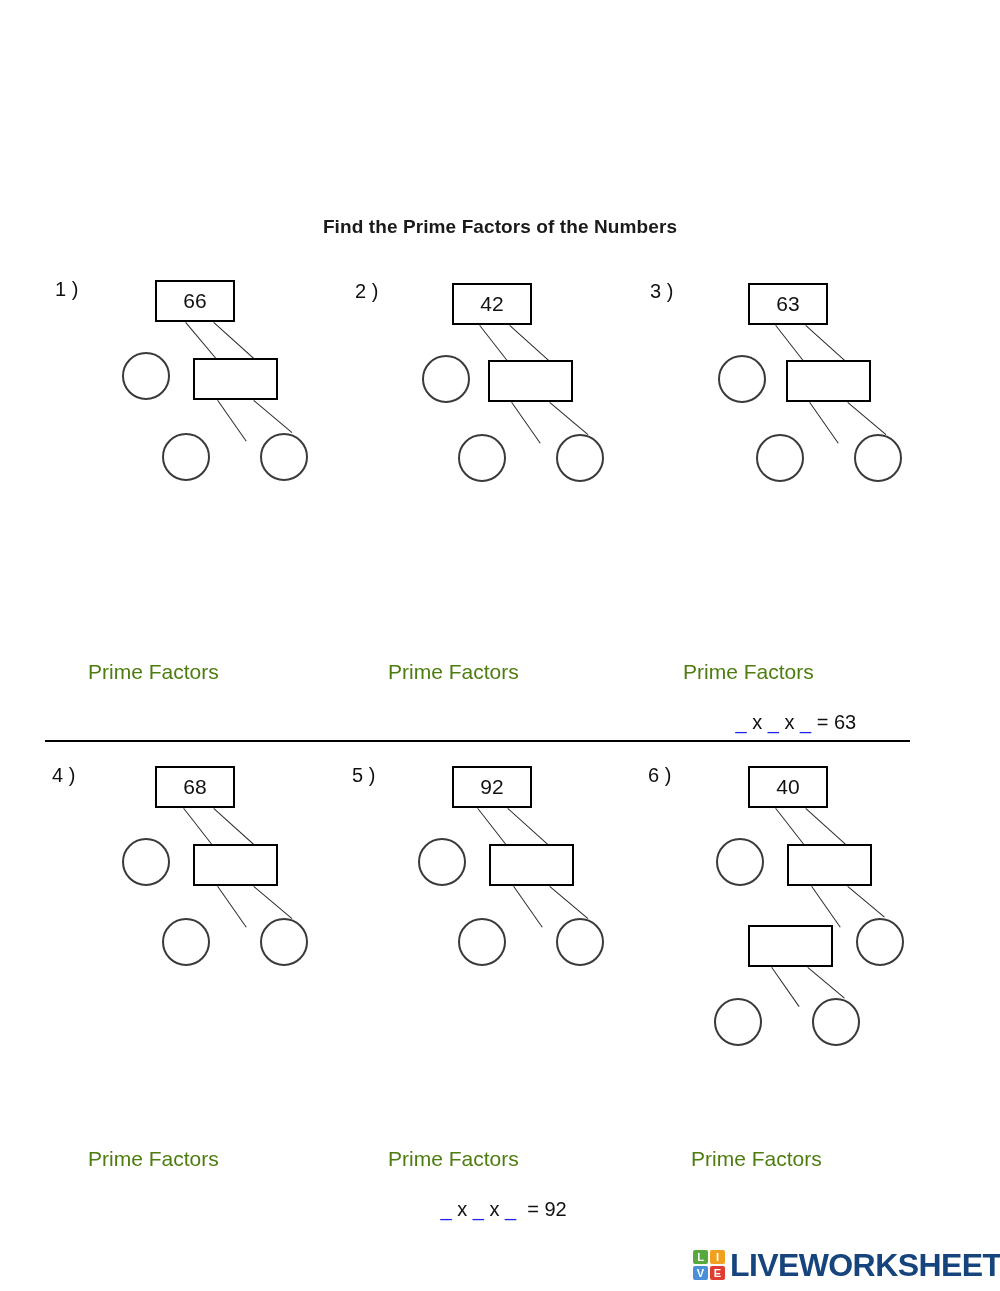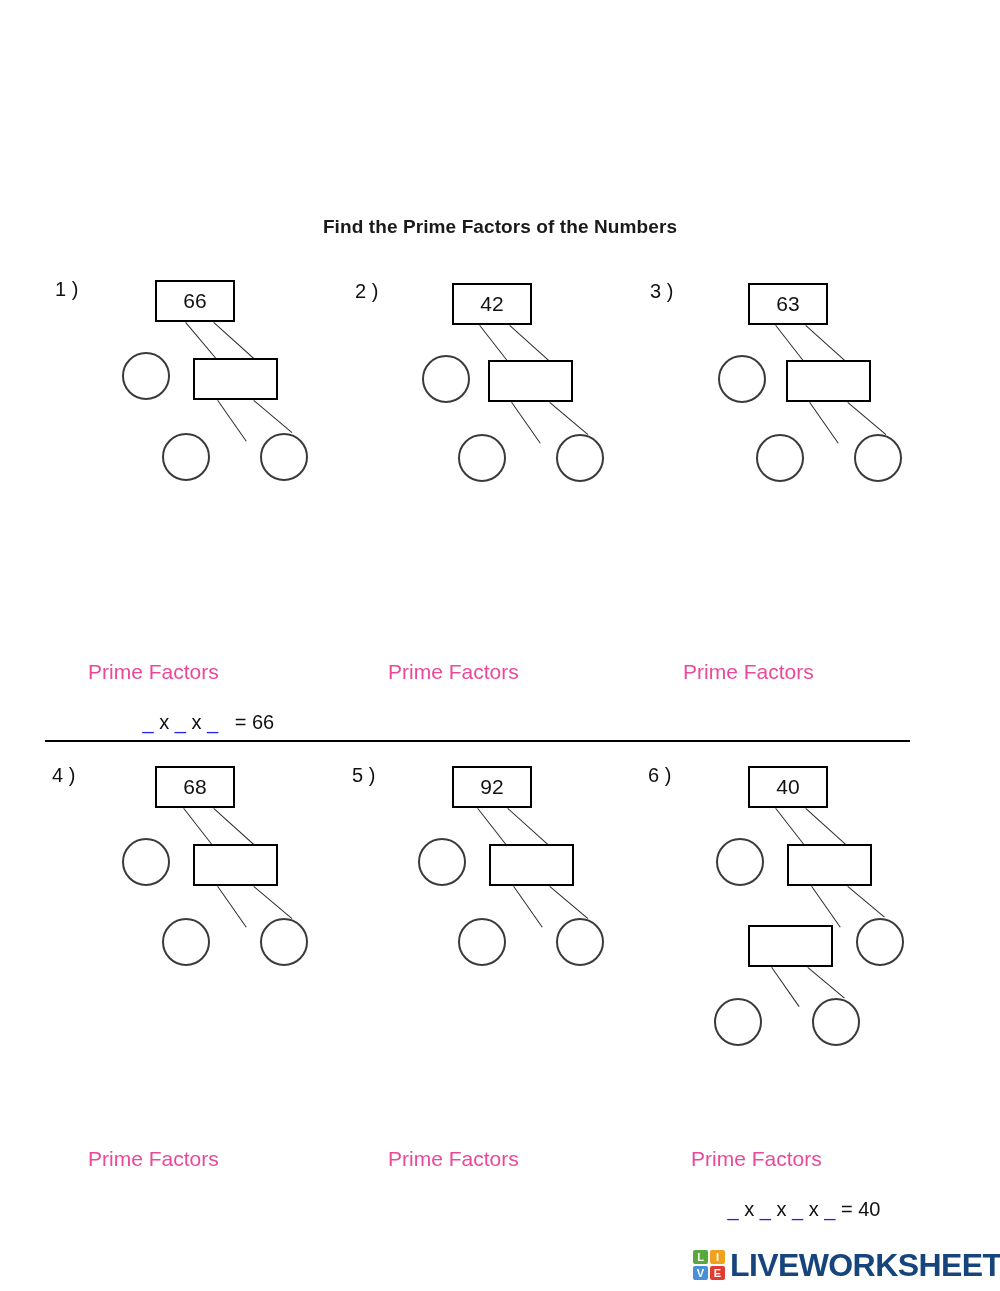--- a/index.html
+++ b/index.html
@@ -67,21 +67,21 @@
     height: 0;
     border-top: 1.6px solid #2b2b2b;
     transform-origin: 0 0;
   }
   
   .answer-block {
     position: absolute;
   }
   .answer-title {
     font-size: 21px;
-    color: #ec4899;
+    color: #4d7c0f;
     white-space: pre;
   }
   .answer-line {
     margin-top: 4px;
     font-size: 20px;
     color: #111111;
     white-space: pre;
   }
   .blank {
     color: #2222ee;
@@ -158,23 +158,20 @@
 
       <div class="edge" style="left:218px; top:400px; width:50px; transform:rotate(55deg);"></div>
       <div class="edge" style="left:254px; top:400px; width:50px; transform:rotate(40deg);"></div>
 
       <div class="node-circle" style="left:162px; top:433px; width:48px; height:48px;"></div>
       <div class="node-circle" style="left:260px; top:433px; width:48px; height:48px;"></div>
     </div>
 
     <div class="answer-block" style="left:88px; top:660px;">
       <div class="answer-title">Prime Factors</div>
-      <div class="answer-line" style="margin-left:10px;">
-        <span class="blank">_</span><span class="times"> x </span><span class="blank">_</span><span class="times"> x </span><span class="blank">_</span><span class="eqnum">&nbsp;&nbsp; = </span><span class="eqnum">66</span>
-      </div>
     </div>
   </div>
 
   <div class="problem" style="left:0px; top:0px;">
     <div class="prob-num" style="left:355px; top:280px;">2 )</div>
 
     <div class="tree">
       <div class="node-box" style="left:452px; top:283px; width:80px; height:42px;">42</div>
       <div class="edge" style="left:480px; top:325px; width:56px; transform:rotate(52deg);"></div>
       <div class="edge" style="left:510px; top:325px; width:58px; transform:rotate(42deg);"></div>
@@ -201,20 +198,23 @@
       <div class="node-circle" style="left:718px; top:355px; width:48px; height:48px;"></div>
       <div class="node-box" style="left:786px; top:360px; width:85px; height:42px;"></div>
       <div class="edge" style="left:810px; top:402px; width:50px; transform:rotate(55deg);"></div>
       <div class="edge" style="left:848px; top:402px; width:50px; transform:rotate(40deg);"></div>
       <div class="node-circle" style="left:756px; top:434px; width:48px; height:48px;"></div>
       <div class="node-circle" style="left:854px; top:434px; width:48px; height:48px;"></div>
     </div>
 
     <div class="answer-block" style="left:683px; top:660px;">
       <div class="answer-title">Prime Factors</div>
+      <div class="answer-line" style="margin-left:8px;">
+        <span class="blank">_</span><span class="times"> x </span><span class="blank">_</span><span class="times"> x </span><span class="blank">_</span><span class="eqnum"> = </span><span class="eqnum">63</span>
+      </div>
     </div>
   </div>
 
   <div class="divider"></div>
 
   <div class="problem" style="left:0px; top:0px;">
     <div class="prob-num" style="left:52px; top:764px;">4 )</div>
 
     <div class="tree">
       <div class="node-box" style="left:155px; top:766px; width:80px; height:42px;">68</div>
@@ -243,20 +243,23 @@
       <div class="node-circle" style="left:418px; top:838px; width:48px; height:48px;"></div>
       <div class="node-box" style="left:489px; top:844px; width:85px; height:42px;"></div>
       <div class="edge" style="left:514px; top:886px; width:50px; transform:rotate(55deg);"></div>
       <div class="edge" style="left:550px; top:886px; width:50px; transform:rotate(40deg);"></div>
       <div class="node-circle" style="left:458px; top:918px; width:48px; height:48px;"></div>
       <div class="node-circle" style="left:556px; top:918px; width:48px; height:48px;"></div>
     </div>
 
     <div class="answer-block" style="left:388px; top:1147px;">
       <div class="answer-title">Prime Factors</div>
+      <div class="answer-line" style="margin-left:8px;">
+        <span class="blank">_</span><span class="times"> x </span><span class="blank">_</span><span class="times"> x </span><span class="blank">_</span><span class="eqnum">&nbsp; = </span><span class="eqnum">92</span>
+      </div>
     </div>
   </div>
 
   <div class="problem" style="left:0px; top:0px;">
     <div class="prob-num" style="left:648px; top:764px;">6 )</div>
 
     <div class="tree">
 
       <div class="node-box" style="left:748px; top:766px; width:80px; height:42px;">40</div>
       <div class="edge" style="left:776px; top:808px; width:56px; transform:rotate(52deg);"></div>
@@ -273,23 +276,20 @@
 
       <div class="edge" style="left:772px; top:967px; width:48px; transform:rotate(55deg);"></div>
       <div class="edge" style="left:808px; top:967px; width:48px; transform:rotate(40deg);"></div>
 
       <div class="node-circle" style="left:714px; top:998px; width:48px; height:48px;"></div>
       <div class="node-circle" style="left:812px; top:998px; width:48px; height:48px;"></div>
     </div>
 
     <div class="answer-block" style="left:683px; top:1147px;">
       <div class="answer-title" style="margin-left:8px;">Prime Factors</div>
-      <div class="answer-line">
-        <span class="blank">_</span><span class="times"> x </span><span class="blank">_</span><span class="times"> x </span><span class="blank">_</span><span class="times"> x </span><span class="blank">_</span><span class="eqnum"> = </span><span class="eqnum">40</span>
-      </div>
     </div>
   </div>
 
   <div class="logo">
     <div class="logo-mark">
       <div class="logo-cell" style="background:#57a93b;">L</div>
       <div class="logo-cell" style="background:#f0a21e;">I</div>
       <div class="logo-cell" style="background:#4a90d9;">V</div>
       <div class="logo-cell" style="background:#e03c31;">E</div>
     </div>

